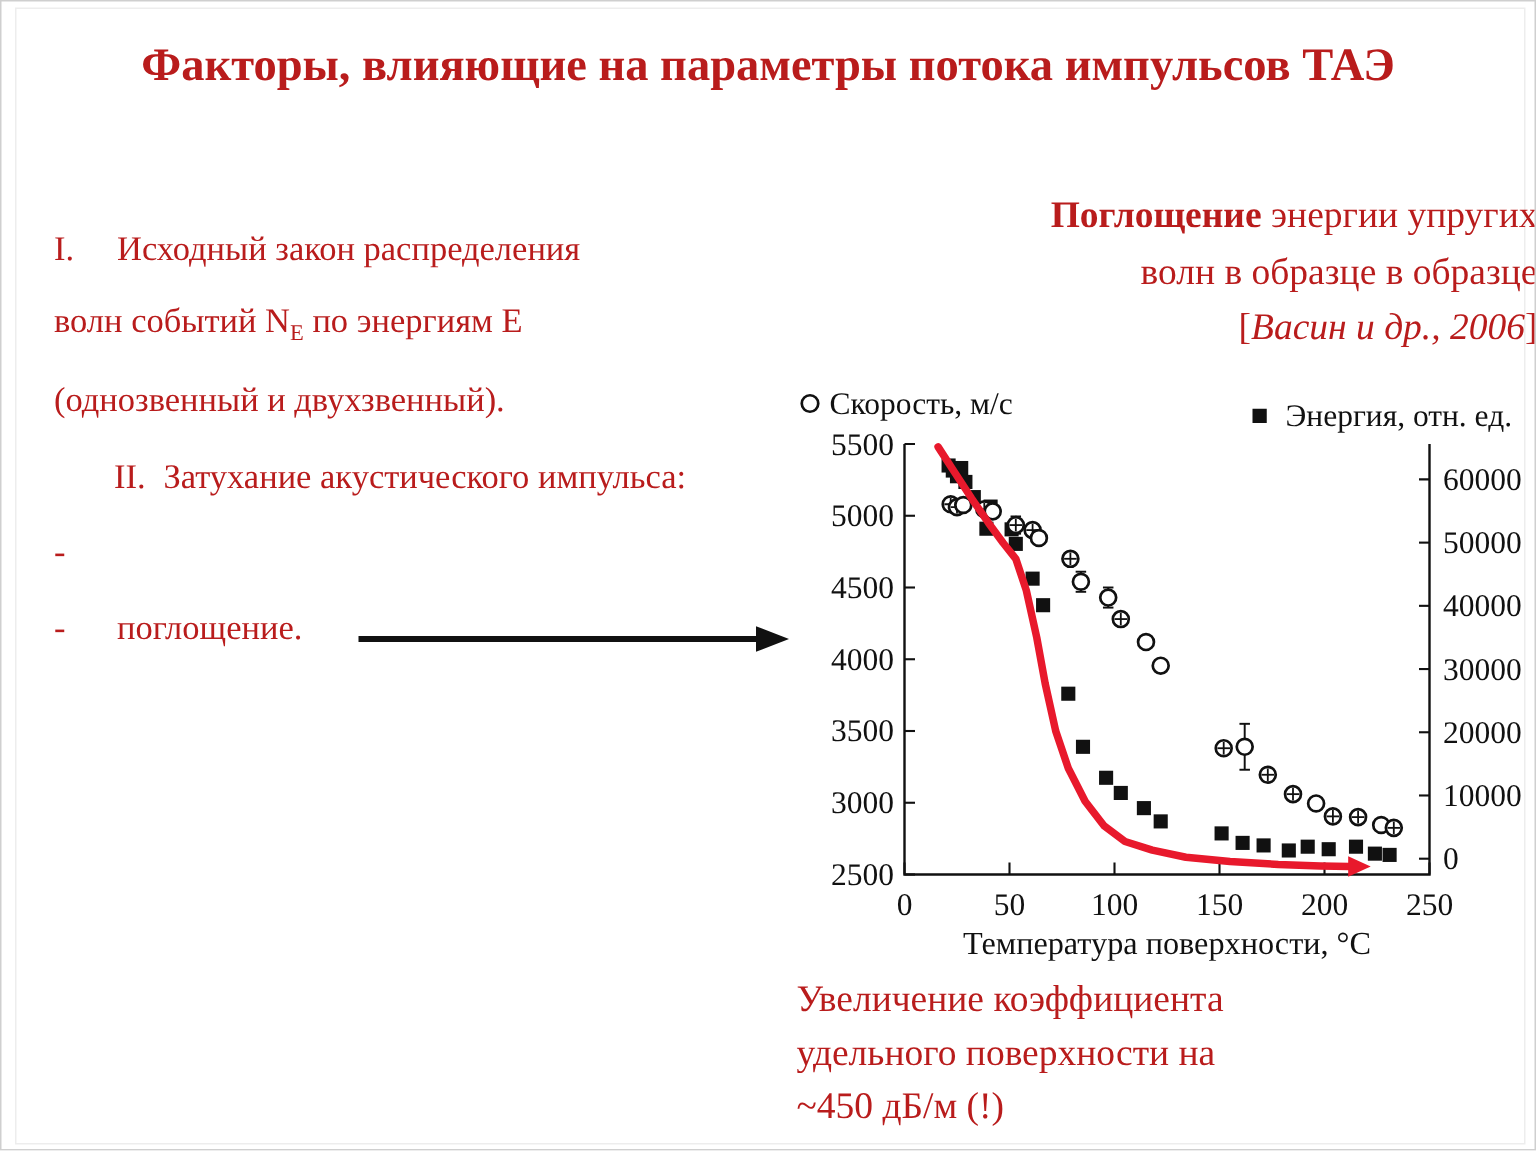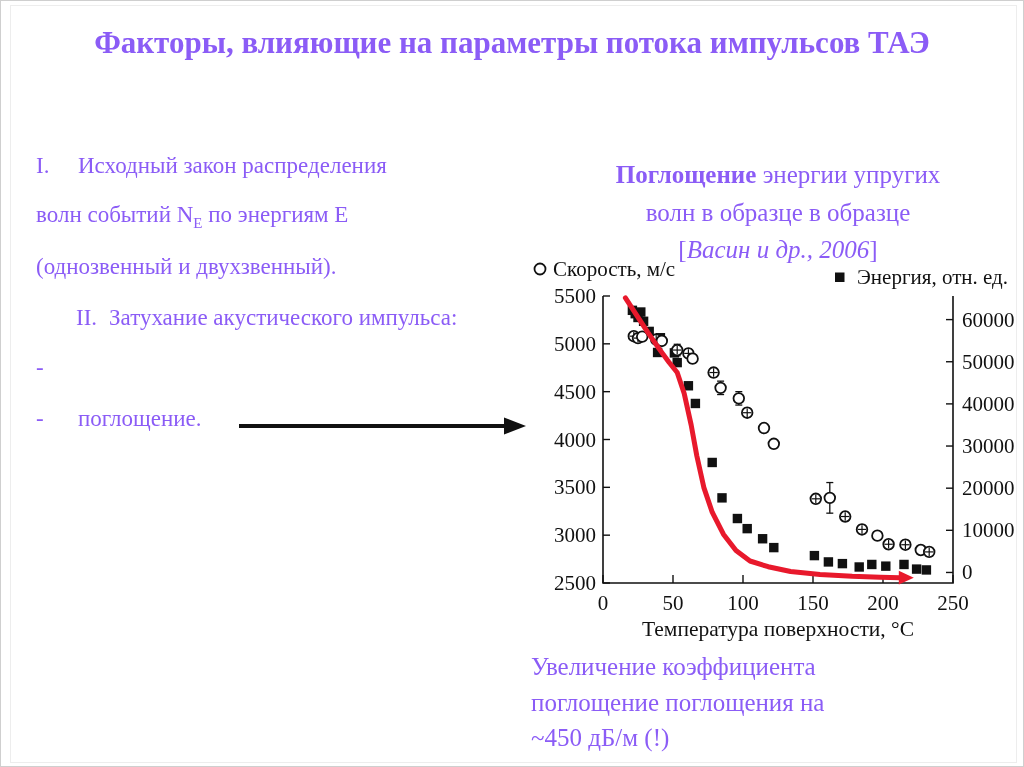--- a/index.html
+++ b/index.html
@@ -1,34 +1,34 @@
 <!DOCTYPE html>
 <html><head>
 <meta charset="utf-8">
 <style>
   html,body{margin:0;padding:0;background:#f2f2f2;}
   .slide{
     position:relative;width:1024px;height:767px;background:#ffffff;
-    font-family:"Liberation Serif",serif;color:#8b5cf6;overflow:hidden;
+    font-family:"Liberation Serif",serif;color:#b91c1c;overflow:hidden;
     border:1px solid #cfcfcf;box-sizing:border-box;
   }
   .frame{position:absolute;left:9px;top:4px;width:1005px;height:756px;
     border:1px solid #ededed;pointer-events:none;}
   .slide-title{
     position:absolute;left:0;top:24px;width:100%;text-align:center;
     font-weight:bold;font-size:31px;white-space:nowrap;
   }
   .left-panel{position:absolute;left:35px;top:140px;width:495px;font-size:23px;}
   .left-panel .row{height:50.5px;display:flex;align-items:center;white-space:nowrap;}
   .left-panel .marker{display:inline-block;width:42px;flex:none;}
   .left-panel .marker.narrow{width:33px;margin-left:40px;}
   .left-panel sub{font-size:15px;}
   .arrow-wrap{position:absolute;left:235px;top:413px;width:292px;height:24px;}
   .fig-head{
-    position:absolute;left:530px;top:155px;width:494px;text-align:center;
+    position:absolute;left:530px;top:124px;width:494px;text-align:right;
     font-size:25px;line-height:37.5px;
   }
   .fig-head .bld{font-weight:bold;}
   .fig-head .cite-i{font-style:italic;}
   .chart-box{position:absolute;left:525px;top:250px;width:499px;height:395px;}
   .chart-box svg text{font-family:"Liberation Serif",serif;fill:#111;}
   .fig-cap{
     position:absolute;left:530px;top:648px;width:494px;text-align:left;
     font-size:25px;line-height:35.5px;
   }
@@ -281,16 +281,16 @@
           <circle cx="14" cy="18" r="5.5" fill="#fff" stroke="#111111" stroke-width="1.8"></circle>
           <text x="27" y="25" text-anchor="start" font-size="21">Скорость, м/с</text>
           <rect x="309" y="21.5" width="9.5" height="9.5" fill="#111111"></rect>
           <text x="331" y="33" text-anchor="start" font-size="21">Энергия, отн. ед.</text>
         </g>
       </svg>
   </div>
 
   <div class="fig-cap">
     <div>Увеличение коэффициента</div>
-    <div>поглощение поглощения на</div>
+    <div>удельного поверхности на</div>
     <div>~450 дБ/м (!)</div>
   </div>
 </div>
 
 </body></html>

